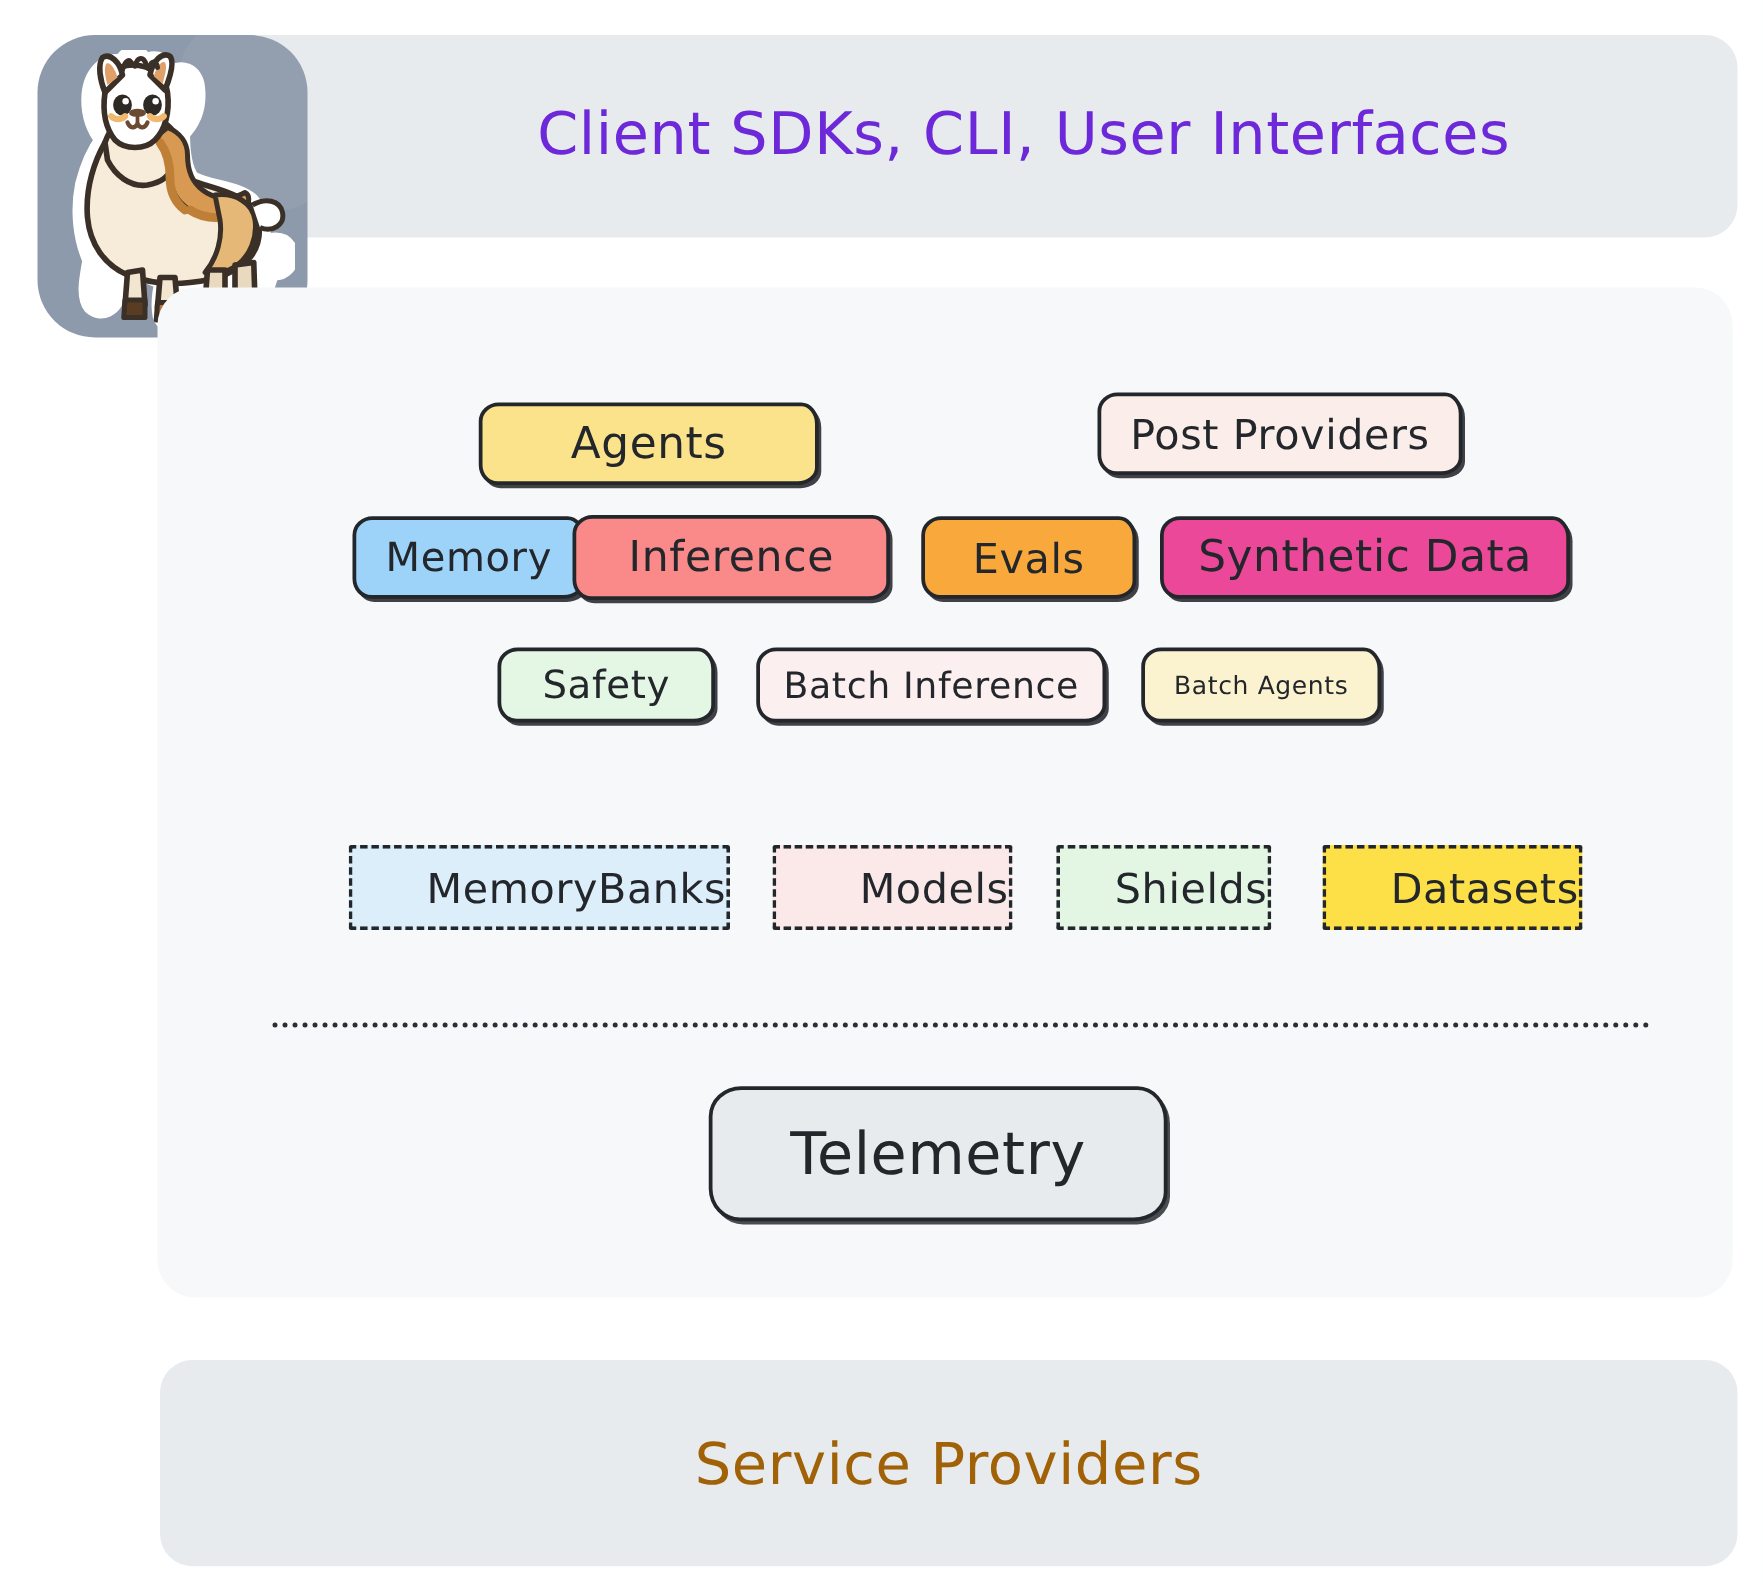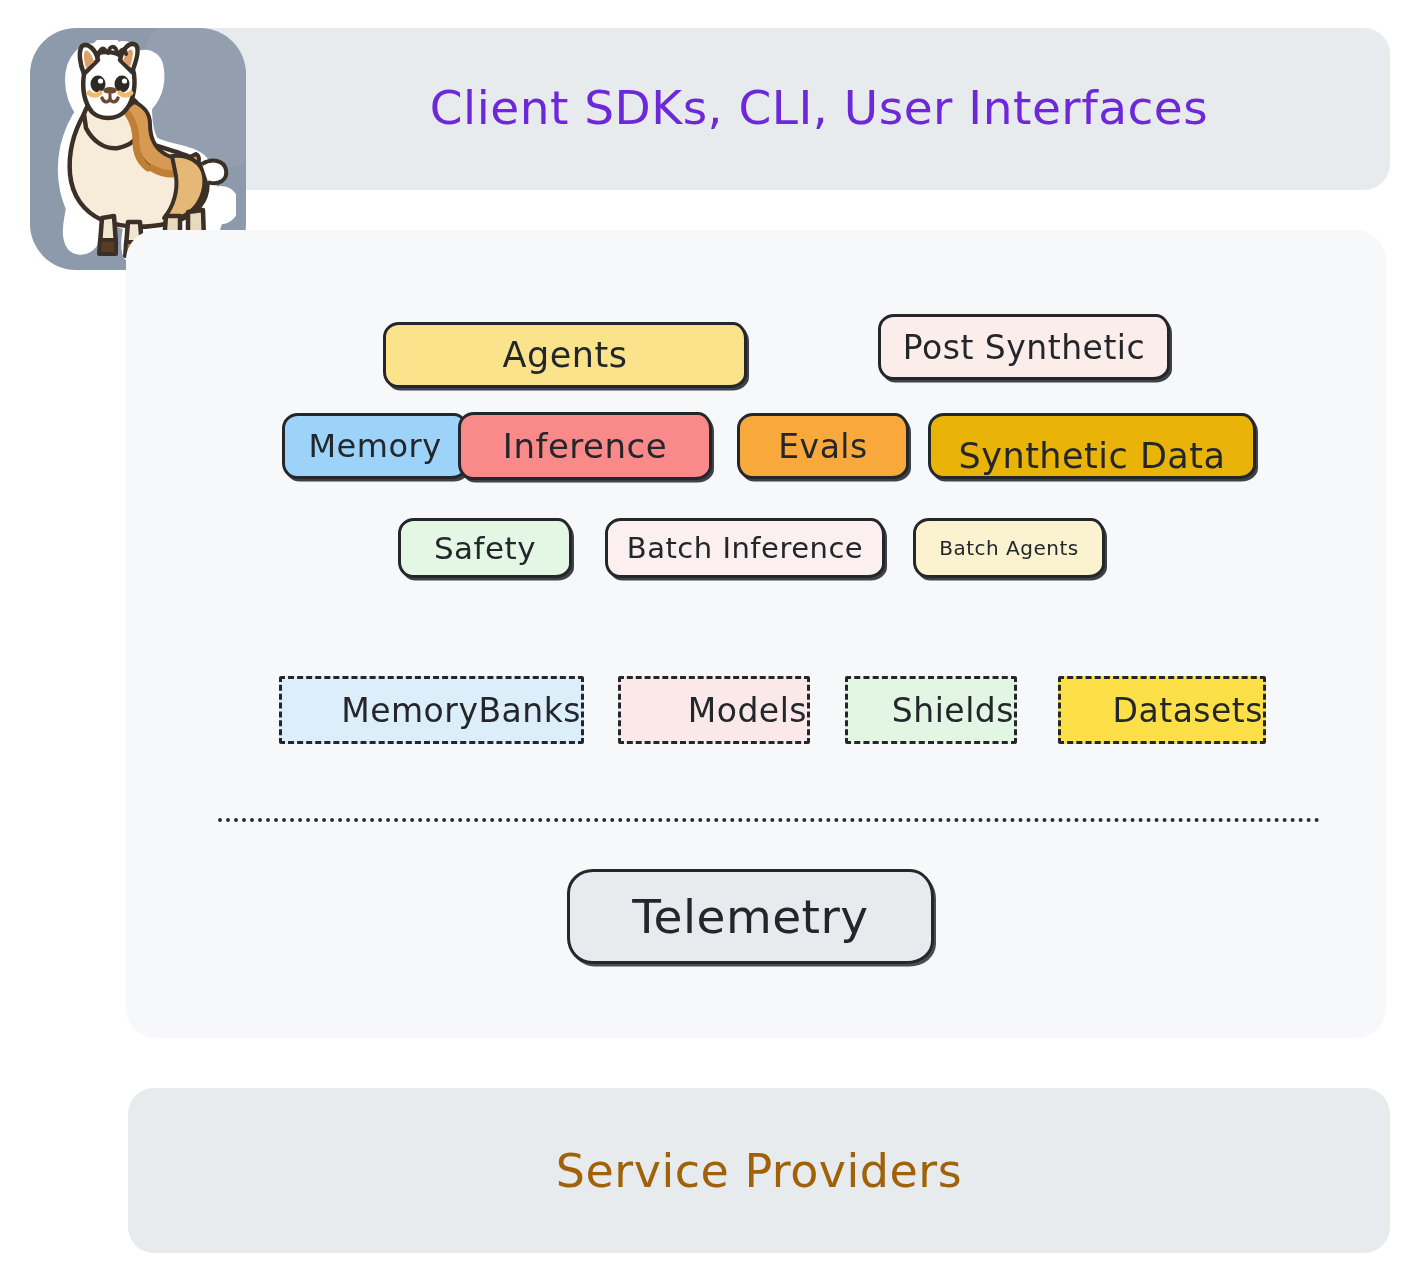--- a/index.html
+++ b/index.html
@@ -117,21 +117,21 @@
     height: 0;
     border-top: 4px dotted #2b2f34;
   }
 
   
   #telemetry-box {
     position: absolute;
     left: 567px;
     top: 869px;
     width: 367px;
-    height: 95px;
+    height: 108px;
     box-sizing: border-box;
     background: #e7ebee;
     border: 3.5px solid #23272b;
     border-radius: 26px 24px 27px 25px / 24px 27px 23px 26px;
     display: flex;
     align-items: center;
     justify-content: center;
     box-shadow: 2.5px 3px 0 -0.5px rgba(30,33,38,0.8);
   }
   #telemetry-label {
@@ -241,37 +241,37 @@
     <path d="M80 53 C83 56 88 56 91 53" fill="none" stroke="#f0b96e" stroke-width="5" stroke-linecap="round"></path>
 
     <path d="M64 52 C62 50 64 47 70 47 C76 47 78 50 76 52 C74 54 66 54 64 52 Z" fill="#6b4a33"></path>
     <path d="M70 54 L70 58" stroke="#6b4a33" stroke-width="3" stroke-linecap="round"></path>
     <path d="M62 58 C64 63 68 63 70 59 C72 63 76 63 78 58" fill="none" stroke="#6b4a33" stroke-width="3.4" stroke-linecap="round"></path>
   </svg>
 </div>
 
 <div id="stack-panel"></div>
 
-<div class="box solid hand" style="left:383px; top:322px; width:364px; height:66px; background:#fbe38b; font-size:35px;">
+<div class="box solid hand" style="left:383px; top:322px; width:272px; height:66px; background:#fbe38b; font-size:35px;">
   <span class="lbl">Agents</span>
 </div>
 <div class="box solid hand" style="left:878px; top:314px; width:292px; height:66px; background:#fbeeea; font-size:33px;">
-  <span class="lbl">Post Synthetic</span>
+  <span class="lbl">Post Providers</span>
 </div>
 
 <div class="box solid hand" style="left:250px; top:413px; width:186px; height:66px; background:#9ed3f9; font-size:32px;margin-left:32px;">
   <span class="lbl">Memory</span>
 </div>
 <div class="box solid hand" style="left:458px; top:412px; width:254px; height:68px; background:#fa8a8a; font-size:34px;">
   <span class="lbl">Inference</span>
 </div>
 <div class="box solid hand" style="left:737px; top:413px; width:172px; height:66px; background:#f9a93c; font-size:33px;">
   <span class="lbl">Evals</span>
 </div>
-<div class="box solid hand" style="left:928px; top:413px; width:328px; height:66px; background:#eab308; font-size:35px;align-items:flex-end;">
+<div class="box solid hand" style="left:928px; top:413px; width:328px; height:66px; background:#ec4899; font-size:35px;">
   <span class="lbl">Synthetic Data</span>
 </div>
 
 <div class="box solid hand" style="left:398px; top:518px; width:174px; height:60px; background:#e4f7e5; font-size:31px;">
   <span class="lbl">Safety</span>
 </div>
 <div class="box solid hand" style="left:605px; top:518px; width:280px; height:60px; background:#fbefef; font-size:29px;">
   <span class="lbl">Batch Inference</span>
 </div>
 <div class="box solid hand" style="left:913px; top:518px; width:192px; height:60px; background:#fbf3cf; font-size:20px;">

